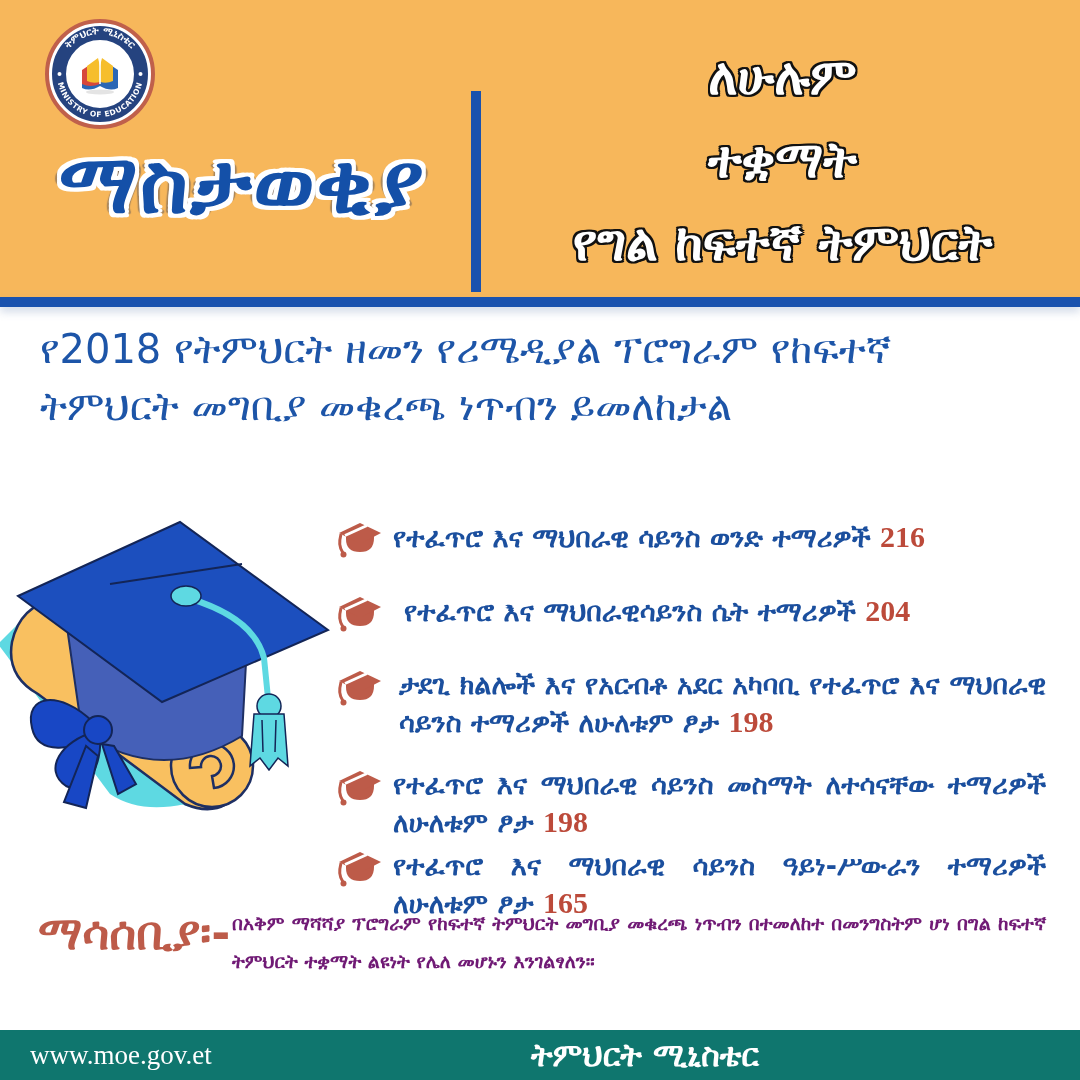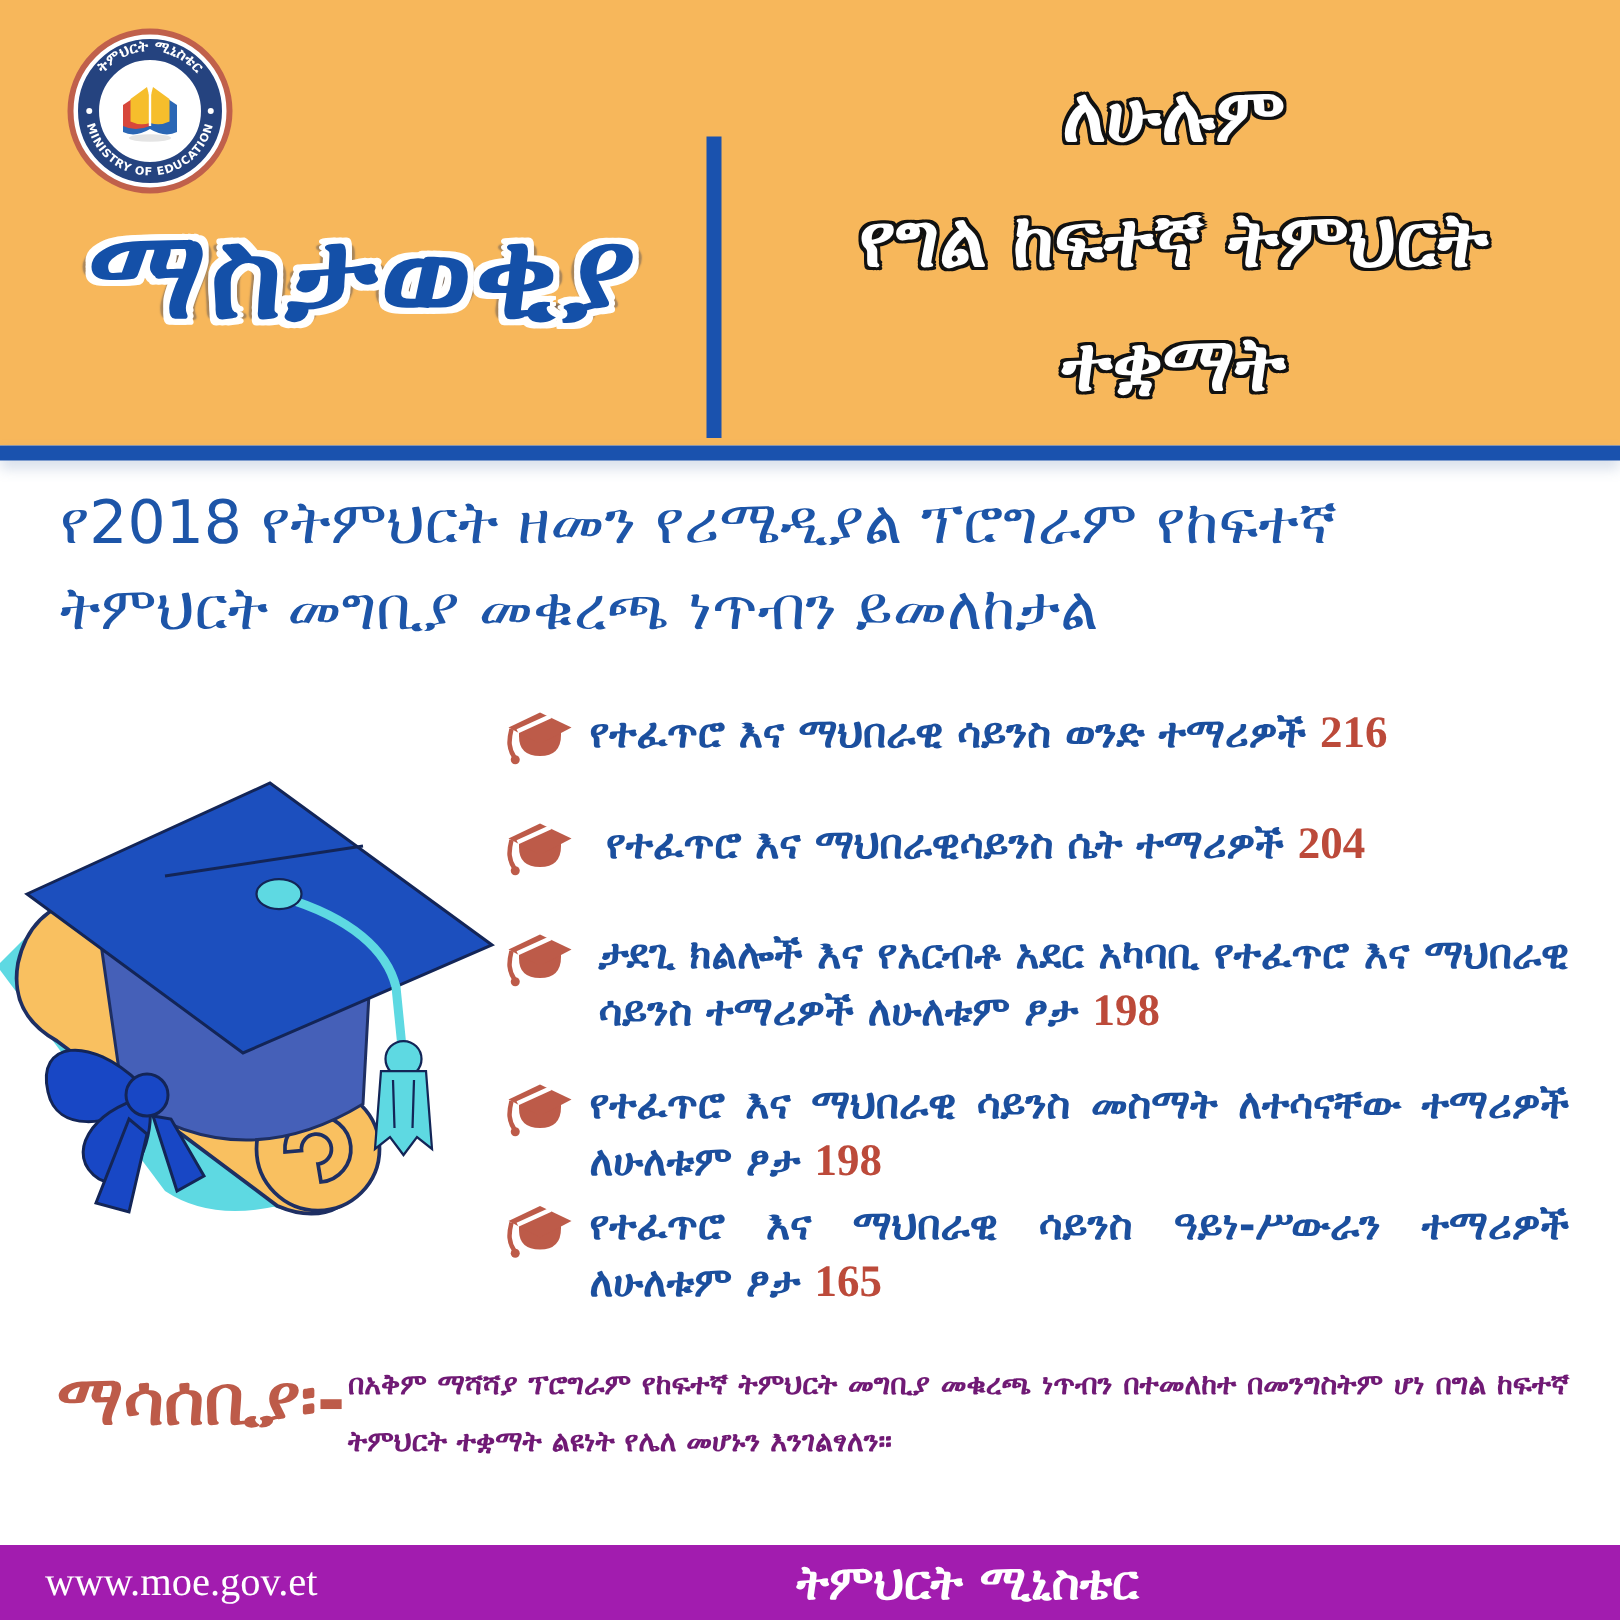--- a/index.html
+++ b/index.html
@@ -105,21 +105,21 @@
     line-height: 37px;
   }
   .item .cap-icon { flex: 0 0 48px; margin-top: 2px; }
   .item .txt { display: block; }
   .item.justify .txt { text-align: justify; }
   .item .num {
     color: #BC4A3A;
     font-family: "Liberation Serif", serif;
     font-size: 30px;
   }
-  .item-1 { margin-bottom: 32px; }
+  .item-1 { margin-bottom: 32px; margin-top: 48px; }
   .item-2 { margin-bottom: 32px; gap: 20px; }
   .item-3 { margin-bottom: 25px; gap: 15px; }
   .item-4 { margin-bottom: 6px; }
 
   .note-label {
     position: absolute;
     left: 38px; top: 906px;
     font-size: 46px;
     font-weight: bold;
     color: #BD5B49;
@@ -133,21 +133,21 @@
     color: #701a75;
     line-height: 38px;
     text-align: justify;
   }
 
   
   .footer {
     position: absolute;
     top: 1030px; left: 0;
     width: 1080px; height: 50px;
-    background: #a21caf;
+    background: #0f766e;
     color: #ffffff;
   }
   .footer .website {
     position: absolute;
     left: 30px; top: 50%;
     transform: translateY(-50%);
     font-family: "Liberation Serif", serif;
     font-size: 27px;
   }
   .footer .org {
@@ -194,22 +194,22 @@
         </g>
       </svg>
     </div>
 
     <div class="header-title">ማስታወቂያ</div>
 
     <div class="v-divider"></div>
 
     <div class="header-right">
       <div class="hr-line">ለሁሉም</div>
+      <div class="hr-line">ተቋማት</div>
       <div class="hr-line">የግል ከፍተኛ ትምህርት</div>
-      <div class="hr-line">ተቋማት</div>
     </div>
   </div>
 
   <div class="blue-bar"></div>
 
   <div class="heading">
     <span>የ2018 የትምህርት ዘመን የሪሜዲያል ፕሮግራም የከፍተኛ</span><br>
     <span>ትምህርት መግቢያ መቁረጫ ነጥብን ይመለከታል</span>
   </div>
 

